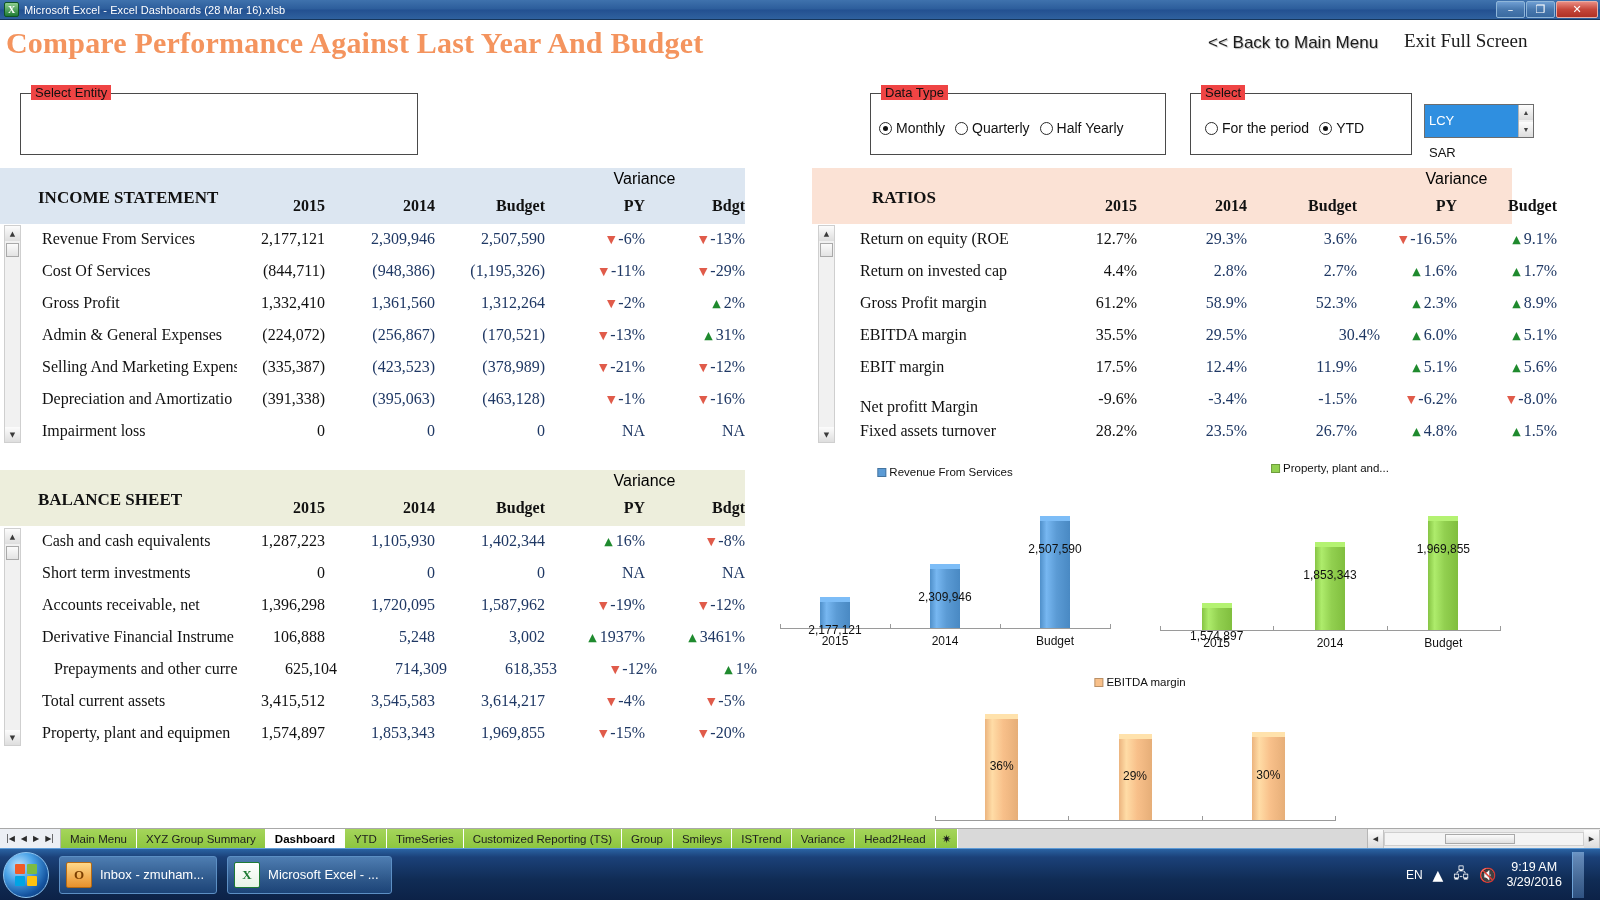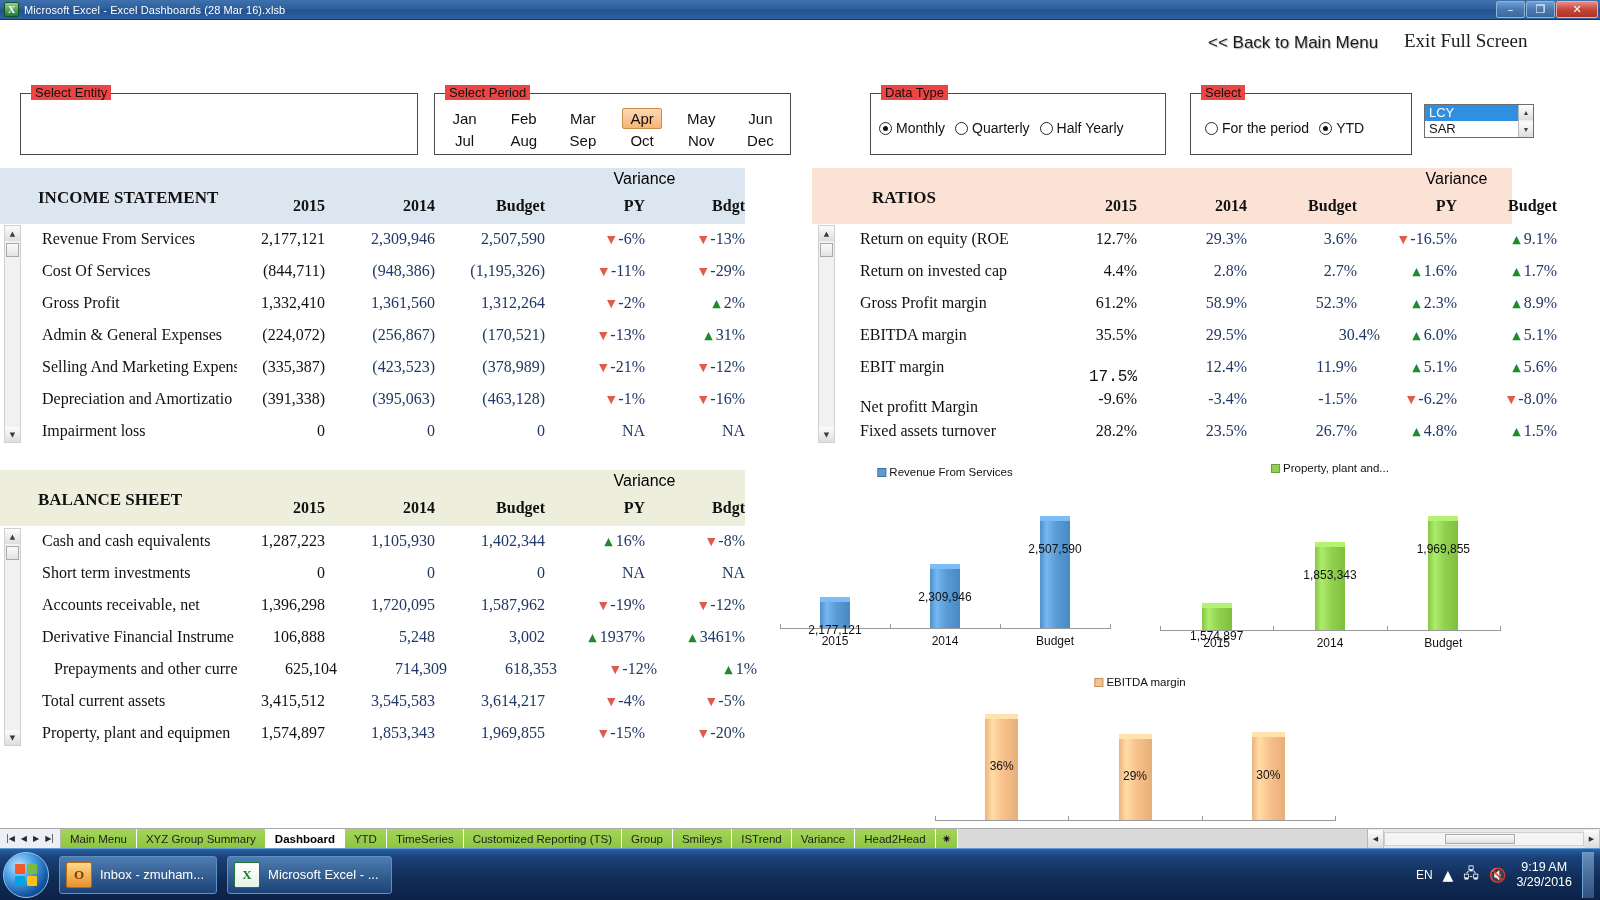--- a/index.html
+++ b/index.html
@@ -104,21 +104,21 @@
     width: 5px; height: 5px; border-radius: 50%; background: #111;
   }
   .radio-label { font-size: 14px; color: #111; white-space: nowrap; }
 
   
   .lcybox {
     position: absolute; left: 1424px; top: 84px; width: 110px; height: 34px;
     border: 1px solid #6d6d6d; background: #fff; display: flex;
   }
   .lcy-items { flex: 1; }
-  .lcy-item { font-size: 13px; padding: 0 4px; line-height: 16px; color: #111; }
+  .lcy-item { font-size: 13px; padding: 8px 4px; line-height: 16px; color: #111; }
   .lcy-item.sel { background: #2f8fe0; color: #fff; }
   .lcy-sb { width: 15px; border-left: 1px solid #b6b6b6; background: #f0f0f0;
             display: flex; flex-direction: column; justify-content: space-between; }
   .lcy-arrow { height: 15px; display: flex; align-items: center; justify-content: center;
                font-size: 7px; color: #444; background: linear-gradient(180deg,#fdfdfd,#dcdcdc); }
 
   
   .tbl { position: absolute; }
   .th-name {
     font-family: "Liberation Serif", serif; font-weight: bold; font-size: 17px;
@@ -227,21 +227,21 @@
     display: flex; align-items: center; color: #fff; font-size: 13px;
     font-family: "Liberation Sans", sans-serif;
   }
   .ti-icon { width: 26px; height: 26px; margin-right: 8px; border-radius: 2px;
              display: flex; align-items: center; justify-content: center;
              font-size: 13px; font-weight: bold; color: #fff; font-family: "Liberation Serif", serif; }
   .ti-icon.outlook { background: linear-gradient(180deg,#ffd98a,#e8912c); border: 1px solid #b56a14; color:#7a3e00; }
   .ti-icon.excel   { background: linear-gradient(180deg,#ffffff,#e6f3e6); border: 1px solid #1e7b34; color:#1e7b34; }
 
   .tray { margin-left: auto; display: flex; align-items: center; color: #fff;
-          font-size: 12px; padding-right: 6px; font-family: "Liberation Sans", sans-serif; }
+          font-size: 12px; padding-right: 16px; font-family: "Liberation Sans", sans-serif; }
   .tray > * { margin-left: 10px; }
   .clock { text-align: center; line-height: 15px; font-size: 12.5px; }
   .showdesk { width: 12px; height: 46px; margin-left: 10px;
               background: linear-gradient(180deg, rgba(180,215,250,.5), rgba(90,140,200,.45));
               border-left: 1px solid #6ea3d8; }
   .tray-icon { font-size: 14px; font-family: "DejaVu Sans", sans-serif; }
 </style>
 </head>
 <body>
 
@@ -253,44 +253,28 @@
     <div class="tb-title">Microsoft Excel - Excel Dashboards (28 Mar 16).xlsb</div>
     <div class="tb-btns">
       <div class="tb-btn">–</div>
       <div class="tb-btn">❐</div>
       <div class="tb-btn close">✕</div>
     </div>
   </div>
 
   <div class="sheet">
 
+    <div class="page-title">Compare Performance Against Last Year And Budget</div>
     <div class="link-back">&lt;&lt; Back to Main Menu</div>
     <div class="link-exit">Exit Full Screen</div>
 
     <div class="gbox entity-box">
       <div class="glabel">Select Entity</div>
     </div>
 
-    <div class="gbox period-box">
-      <div class="glabel">Select Period</div>
-      <div class="opt-grid" id="period-grid">
-          <div class="opt">Jan</div>
-          <div class="opt">Feb</div>
-          <div class="opt">Mar</div>
-          <div class="opt sel">Apr</div>
-          <div class="opt">May</div>
-          <div class="opt">Jun</div>
-          <div class="opt">Jul</div>
-          <div class="opt">Aug</div>
-          <div class="opt">Sep</div>
-          <div class="opt">Oct</div>
-          <div class="opt">Nov</div>
-          <div class="opt">Dec</div>
-        </div>
-    </div>
 
     <div class="gbox dtype-box">
       <div class="glabel">Data Type</div>
       <div class="radio-row" id="dtype-radios">
           <div class="radio-item">
             <span class="radio on"></span>
             <span class="radio-label">Monthly</span>
           </div>
           <div class="radio-item">
             <span class="radio"></span>
@@ -619,21 +603,21 @@
             <span class="arw up">▲</span>
             <span>6.0%</span>
           </div>
           <div class="td-num var-cell" style="position: absolute; left: 660px; top: 6px; width: 85px;">
             <span class="arw up">▲</span>
             <span>5.1%</span>
           </div>
         </div>
         <div style="position: relative; height: 32px;">
           <div class="td-name" style="position: absolute; left: 38px; top: 6px; width: 185px;">EBIT margin</div>
-          <div class="td-num cur" style="position: absolute; left: 225px; top: 16px; width: 100px; font-family: Liberation Mono, monospace;">17.5%</div>
+          <div class="td-num cur" style="position: absolute; left: 225px; top: 6px; width: 100px;">17.5%</div>
           <div class="td-num " style="position: absolute; left: 335px; top: 6px; width: 100px;">12.4%</div>
           <div class="td-num " style="position: absolute; left: 445px; top: 6px; width: 100px;">11.9%</div>
           <div class="td-num var-cell" style="position: absolute; left: 560px; top: 6px; width: 85px;">
             <span class="arw up">▲</span>
             <span>5.1%</span>
           </div>
           <div class="td-num var-cell" style="position: absolute; left: 660px; top: 6px; width: 85px;">
             <span class="arw up">▲</span>
             <span>5.6%</span>
           </div>

